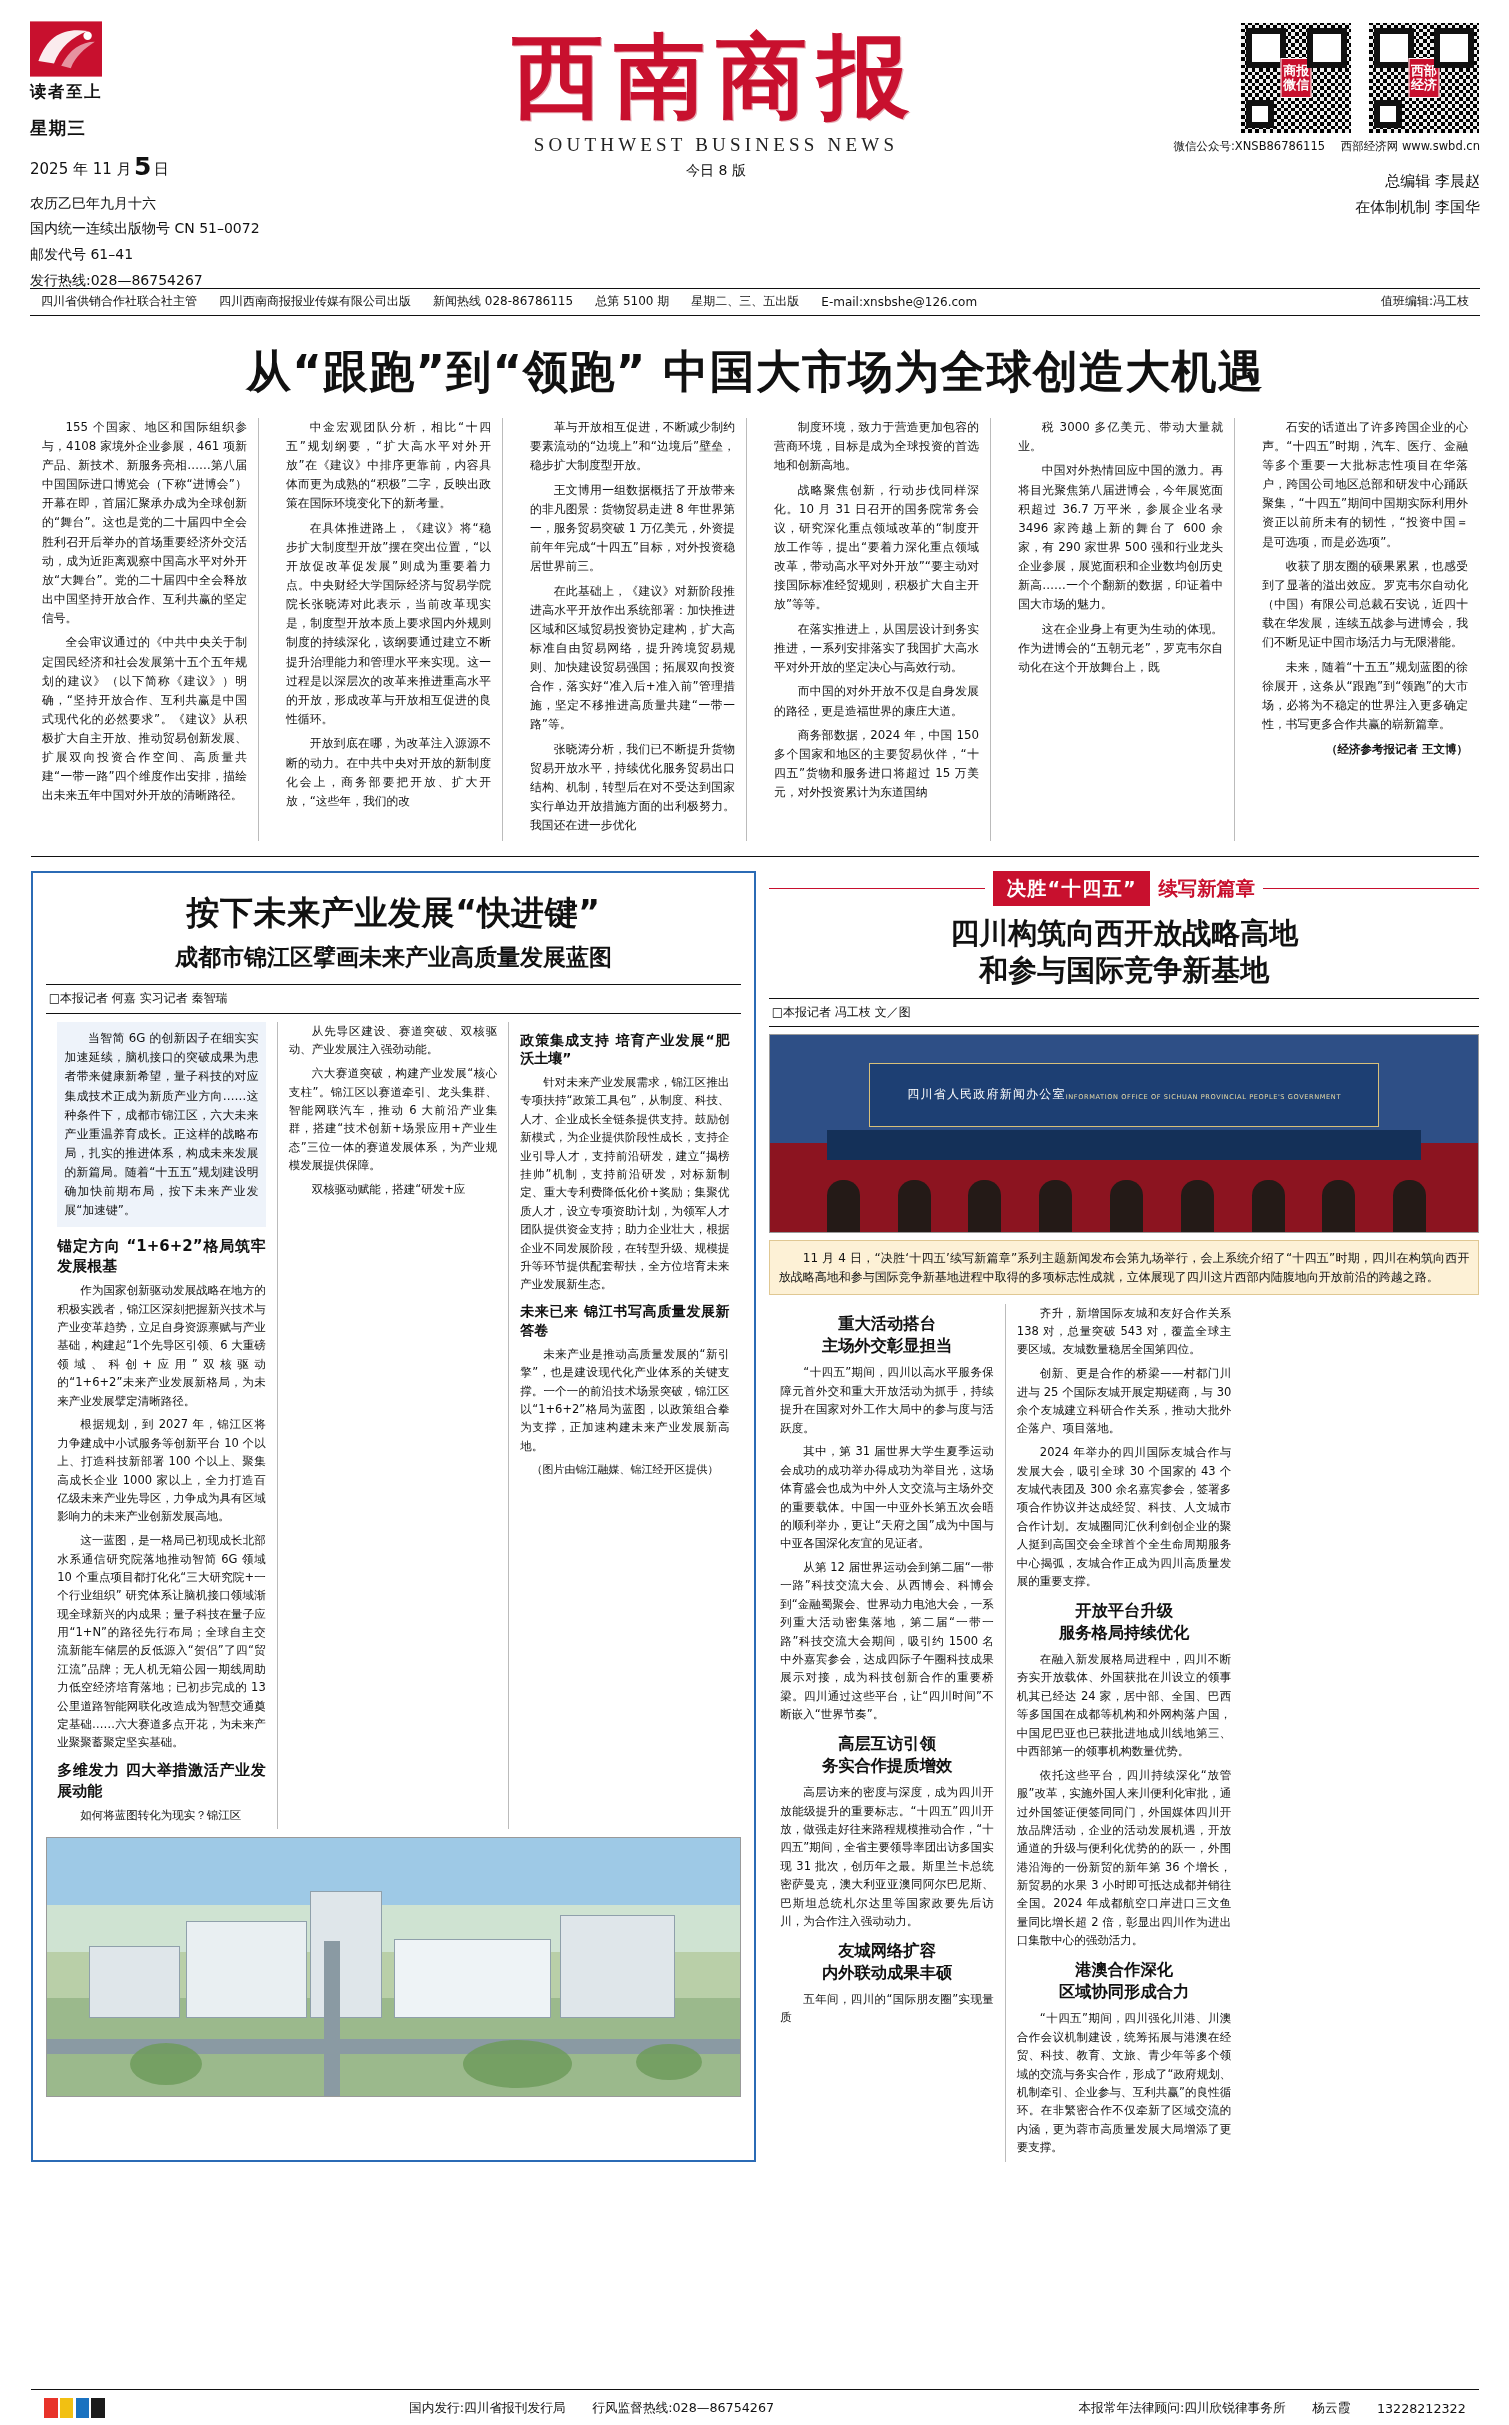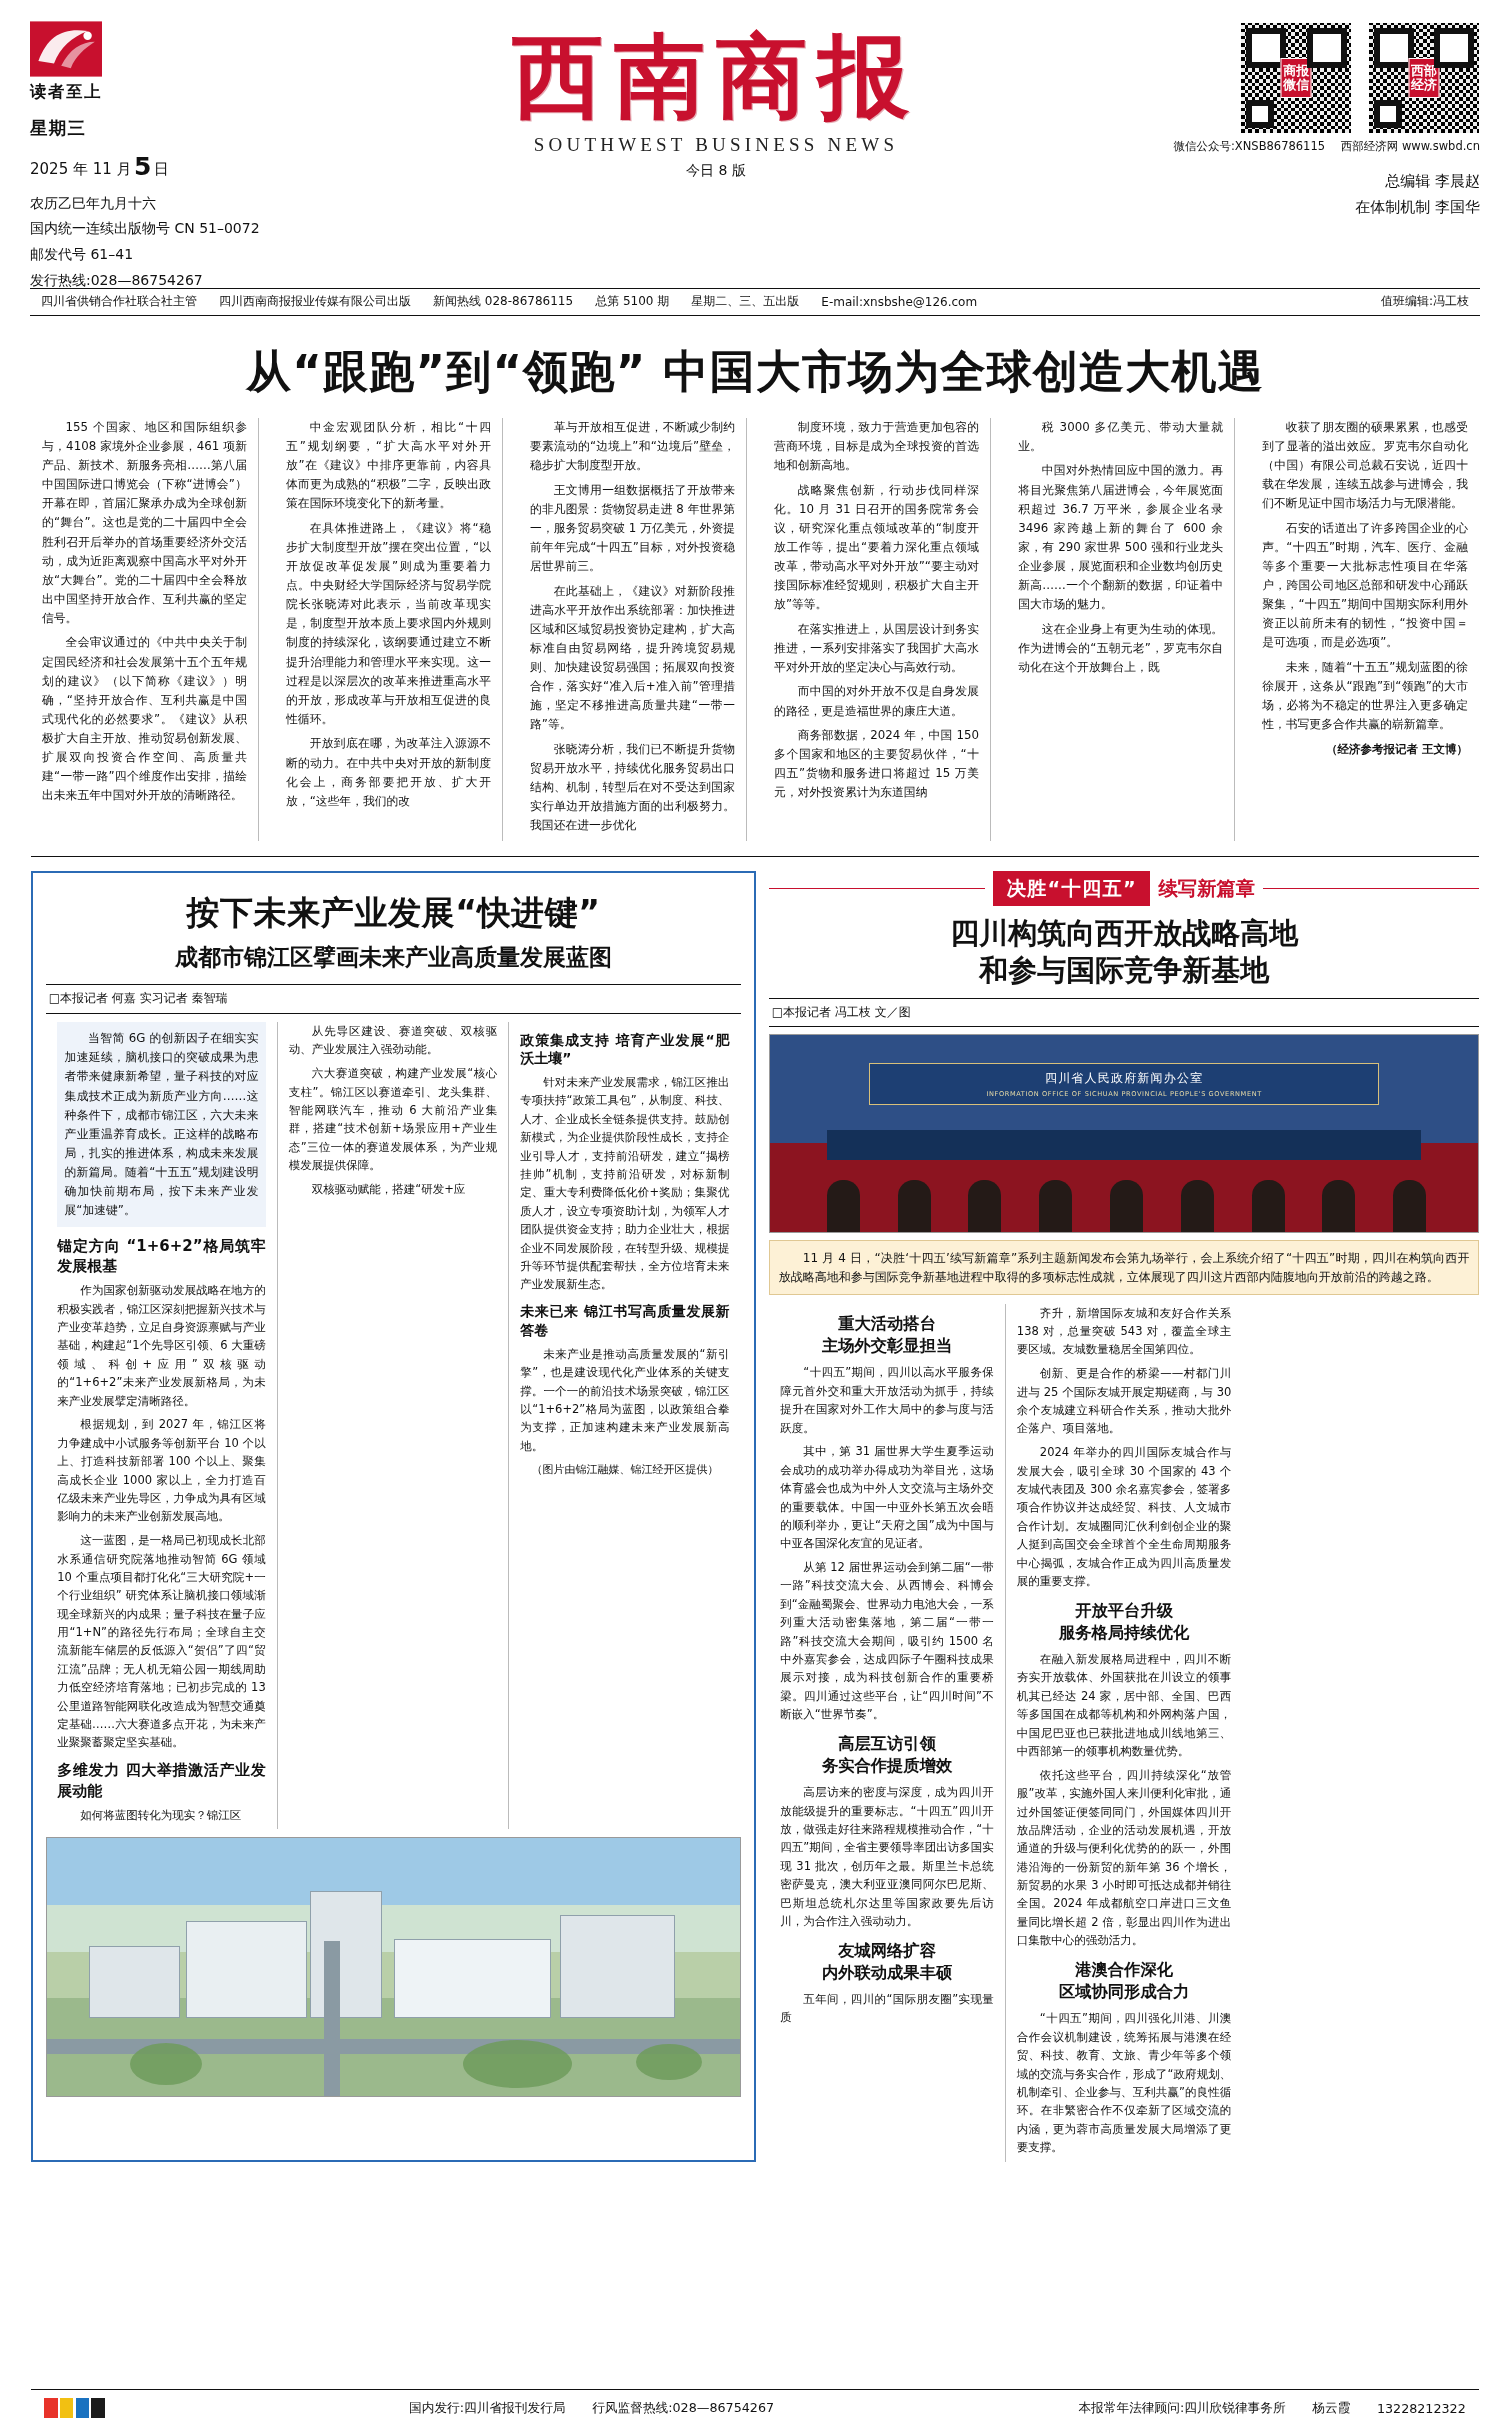--- a/index.html
+++ b/index.html
@@ -302,23 +302,23 @@
     margin-bottom: 7.2px;
   }
   .confphoto {
     height: 199px;
     border: 0.6px solid #999;
     background: linear-gradient(#2e4f86 0 55%, #8c1420 55% 100%);
     position: relative;
     overflow: hidden;
   }
   .confphoto .screen {
-    position: absolute; left: 14%; right: 14%; top: 14%; height: 42px;
+    position: absolute; left: 14%; right: 14%; top: 14%; height: 64px;
     background: #1d3f73; border: 1.2px solid #d8c07a;
-    color: #fff; font-size: 12px; display:flex; flex-direction:column;
+    color: #fff; font-size: 12px; display:flex; flex-direction:row;
     align-items:center; justify-content:center; text-align:center;
     letter-spacing: 1.2px;
   }
   .confphoto .screen .en { font-size: 6.6px; letter-spacing:0.6px; margin-top:3.6px; color:#e8dca8;}
   .confphoto .table {
     position:absolute; left: 8%; right: 8%; top: 48%; height: 30px;
     background:#143058;
   }
   .confphoto .head {
     position:absolute; bottom: 0; width: 33px; height: 52px;
@@ -464,22 +464,22 @@
       <p>在落实推进上，从国层设计到务实推进，一系列安排落实了我国扩大高水平对外开放的坚定决心与高效行动。</p>
       <p>而中国的对外开放不仅是自身发展的路径，更是造福世界的康庄大道。</p>
       <p>商务部数据，2024 年，中国 150 多个国家和地区的主要贸易伙伴，“十四五”货物和服务进口将超过 15 万美元，对外投资累计为东道国纳</p>
     </div>
     <div class="col">
       <p>税 3000 多亿美元、带动大量就业。</p>
       <p>中国对外热情回应中国的激力。再将目光聚焦第八届进博会，今年展览面积超过 36.7 万平米，参展企业名录 3496 家跨越上新的舞台了 600 余家，有 290 家世界 500 强和行业龙头企业参展，展览面积和企业数均创历史新高……一个个翻新的数据，印证着中国大市场的魅力。</p>
       <p>这在企业身上有更为生动的体现。作为进博会的“五朝元老”，罗克韦尔自动化在这个开放舞台上，既</p>
     </div>
     <div class="col">
+      <p>石安的话道出了许多跨国企业的心声。“十四五”时期，汽车、医疗、金融等多个重要一大批标志性项目在华落户，跨国公司地区总部和研发中心踊跃聚集，“十四五”期间中国期实际利用外资正以前所未有的韧性，“投资中国＝是可选项，而是必选项”。</p>
       <p>收获了朋友圈的硕果累累，也感受到了显著的溢出效应。罗克韦尔自动化（中国）有限公司总裁石安说，近四十载在华发展，连续五战参与进博会，我们不断见证中国市场活力与无限潜能。</p>
-      <p>石安的话道出了许多跨国企业的心声。“十四五”时期，汽车、医疗、金融等多个重要一大批标志性项目在华落户，跨国公司地区总部和研发中心踊跃聚集，“十四五”期间中国期实际利用外资正以前所未有的韧性，“投资中国＝是可选项，而是必选项”。</p>
       <p>未来，随着“十五五”规划蓝图的徐徐展开，这条从“跟跑”到“领跑”的大市场，必将为不稳定的世界注入更多确定性，书写更多合作共赢的崭新篇章。</p>
       <div class="byline-right">（经济参考报记者 王文博）</div>
     </div>
   </div>
 
   <div class="mid">
 
     <div class="feature">
       <div class="feature-title">按下未来产业发展“快进键”</div>
       <div class="feature-sub">成都市锦江区擘画未来产业高质量发展蓝图</div>

